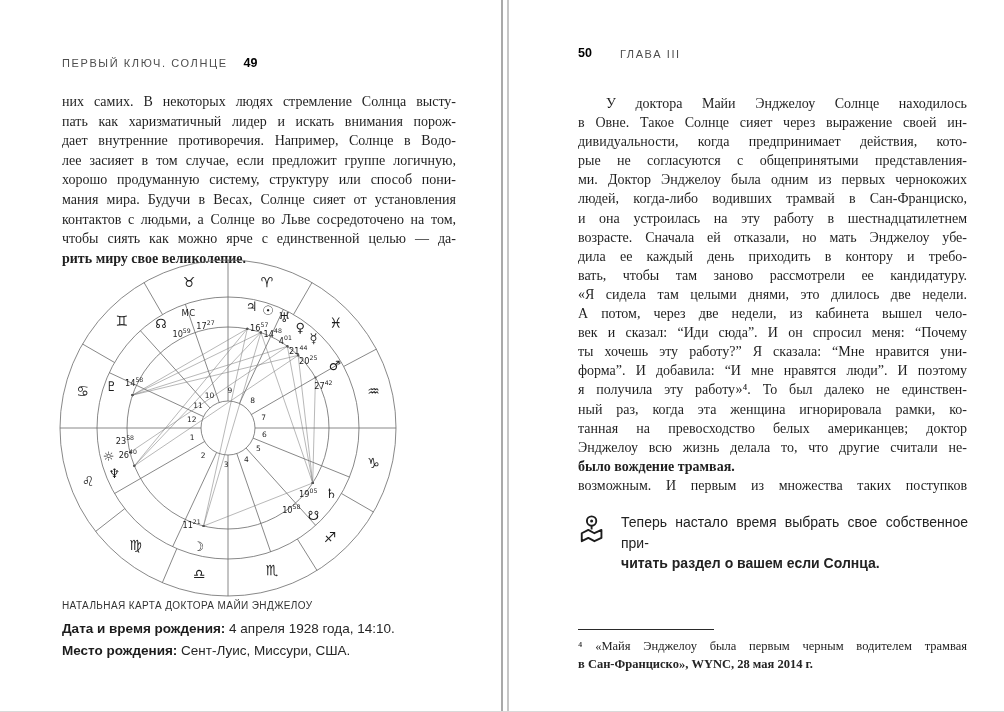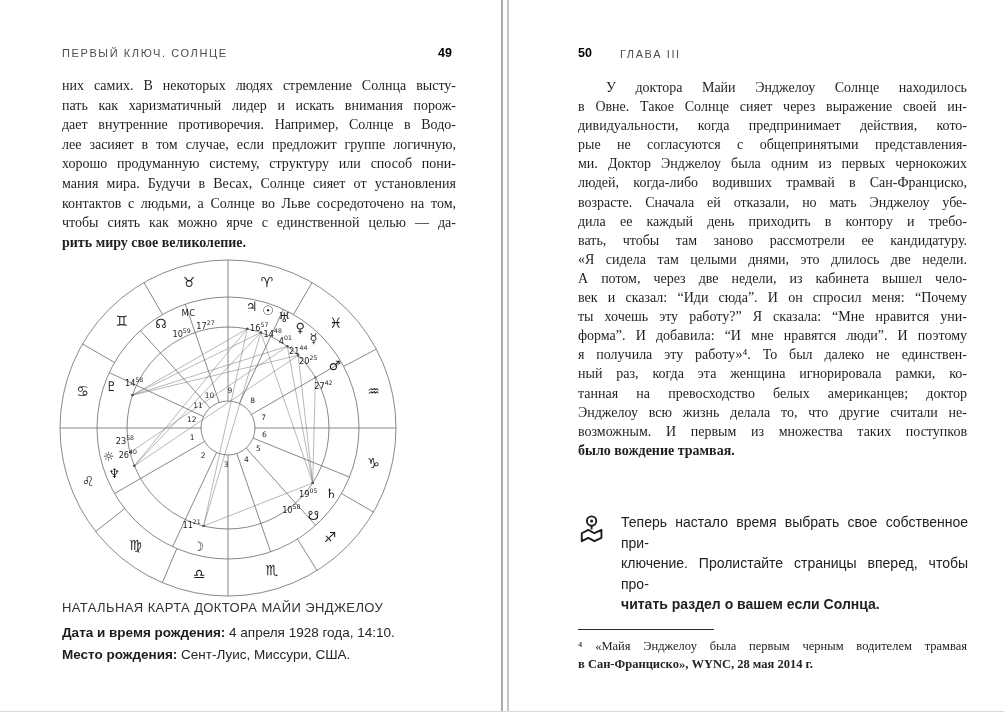--- a/index.html
+++ b/index.html
@@ -5,25 +5,25 @@
   html,body{margin:0;padding:0;background:#fff;}
   .spread{position:relative;width:1004px;height:712px;background:#ffffff;overflow:hidden;
           color:#1c1c1c;}
   .serif{font-family:"Liberation Serif","DejaVu Serif",serif;}
 
   
   .running-head{position:absolute;top:46px;display:flex;align-items:baseline;
                 font-family:"Liberation Sans",sans-serif;font-size:11px;letter-spacing:1.6px;
                 color:#4d4d4d;}
   .running-head .pagenum{font-size:12.5px;font-weight:bold;color:#000000;letter-spacing:0;}
-  #left-head{left:62px;width:390px;justify-content:space-between;gap:32px;}
+  #left-head{left:62px;width:390px;justify-content:flex-start;gap:16px;margin-top:10px;}
   #right-head{left:578px;gap:28px;align-items:flex-end;}
 
   
-  .body-block{position:absolute;font-size:14px;color:#1f1f1f;}
+  .body-block{position:absolute;font-size:14px;color:#1f1f1f;margin-top:16px;}
   #left-body{top:76px;left:62px;width:394px;line-height:19.6px;}
   #right-body{top:78px;left:578px;width:389px;line-height:19.1px;}
   .tl{text-align:justify;text-align-last:justify;}
   .tl.last{text-align-last:left;font-weight:bold;}
   .tl.indent{text-indent:28px;}
 
   
   #chart-wrap{position:absolute;left:59px;top:259px;width:338px;height:338px;}
   #chart-svg{width:338px;height:338px;}
   #chart-svg text{text-anchor:middle;dominant-baseline:middle;fill:#1d1d1d;
@@ -34,21 +34,21 @@
   .sg{font-size:14px;}
   .pg{font-size:13px;}
   .mct{font-size:8.5px;letter-spacing:.5px;}
   .pl{font-size:8.2px;}
   .pm{font-size:6.2px;}
   .hn{font-size:7.5px;}
 
   
   #caption{position:absolute;left:62px;top:600px;width:394px;
            font-family:"Liberation Sans",sans-serif;color:#262626;}
-  #caption .cap-title{font-size:13px;letter-spacing:.4px;color:#333;margin-bottom:7px;}
+  #caption .cap-title{font-size:10px;letter-spacing:.4px;color:#333;margin-bottom:7px;}
   #caption .cap-line{font-size:13.5px;line-height:22px;}
   #caption b{font-weight:bold;color:#1c1c1c;}
 
   
   #tip{position:absolute;left:578px;top:512px;width:390px;display:flex;gap:11px;}
   #tip .tip-icon{flex:0 0 32px;padding-top:1px;}
   #tip .tip-text{font-family:"Liberation Sans",sans-serif;font-size:14px;line-height:20.6px;
                  color:#222;width:347px;}
 
   
@@ -227,48 +227,48 @@
       <span>ГЛАВА III</span>
     </div>
 
     <div class="body-block serif" id="right-body">
         <div class="tl indent">У доктора Майи Энджелоу Солнце находилось</div>
         <div class="tl">в Овне. Такое Солнце сияет через выражение своей ин-</div>
         <div class="tl">дивидуальности, когда предпринимает действия, кото-</div>
         <div class="tl">рые не согласуются с общепринятыми представления-</div>
         <div class="tl">ми. Доктор Энджелоу была одним из первых чернокожих</div>
         <div class="tl">людей, когда-либо водивших трамвай в Сан-Франциско,</div>
+        <div class="tl">и она устроилась на эту работу в шестнадцатилетнем</div>
         <div class="tl">возрасте. Сначала ей отказали, но мать Энджелоу убе-</div>
         <div class="tl">дила ее каждый день приходить в контору и требо-</div>
         <div class="tl">вать, чтобы там заново рассмотрели ее кандидатуру.</div>
         <div class="tl">«Я сидела там целыми днями, это длилось две недели.</div>
         <div class="tl">А потом, через две недели, из кабинета вышел чело-</div>
         <div class="tl">век и сказал: “Иди сюда”. И он спросил меня: “Почему</div>
         <div class="tl">ты хочешь эту работу?” Я сказала: “Мне нравится уни-</div>
         <div class="tl">форма”. И добавила: “И мне нравятся люди”. И поэтому</div>
         <div class="tl">я получила эту работу»⁴. То был далеко не единствен-</div>
         <div class="tl">ный раз, когда эта женщина игнорировала рамки, ко-</div>
         <div class="tl">танная на превосходство белых американцев; доктор</div>
         <div class="tl">Энджелоу всю жизнь делала то, что другие считали не-</div>
+        <div class="tl last">было вождение трамвая.</div>
         <div class="tl">возможным. И первым из множества таких поступков</div>
-        <div class="tl last">было вождение трамвая.</div>
       </div>
 
     <div id="tip">
       <span class="tip-icon">
         <svg viewBox="0 0 32 32" width="30" height="32">
           <path d="M4 29 L11 25.5 L17.5 29 L25 25.5 L25 17 L17.5 20.5 L11 17 L4 20.5 Z" fill="none" stroke="#1c1c1c" stroke-width="2" stroke-linejoin="round"></path>
           <circle cx="14.5" cy="7.5" r="5" fill="none" stroke="#1c1c1c" stroke-width="2"></circle>
           <circle cx="14.5" cy="7.5" r="1.6" fill="#1c1c1c"></circle>
           <path d="M14.5 12.5 L14.5 16.5" stroke="#1c1c1c" stroke-width="2"></path>
         </svg>
       </span>
       <div class="tip-text">
           <div class="tl">Теперь настало время выбрать свое собственное при-</div>
-          <div class="tl">ключение. Пролистайте страницы вперед, чтобы про-</div>
           <div class="tl last">читать раздел о вашем если Солнца.</div>
         </div>
     </div>
 
     <div id="footnote">
       <div class="fn-rule"></div>
       <div class="fn-text serif">
           <div class="tl">⁴    «Майя Энджелоу была первым черным водителем трамвая</div>
           <div class="tl last">в Сан-Франциско», WYNC, 28 мая 2014 г.</div>
         </div>

